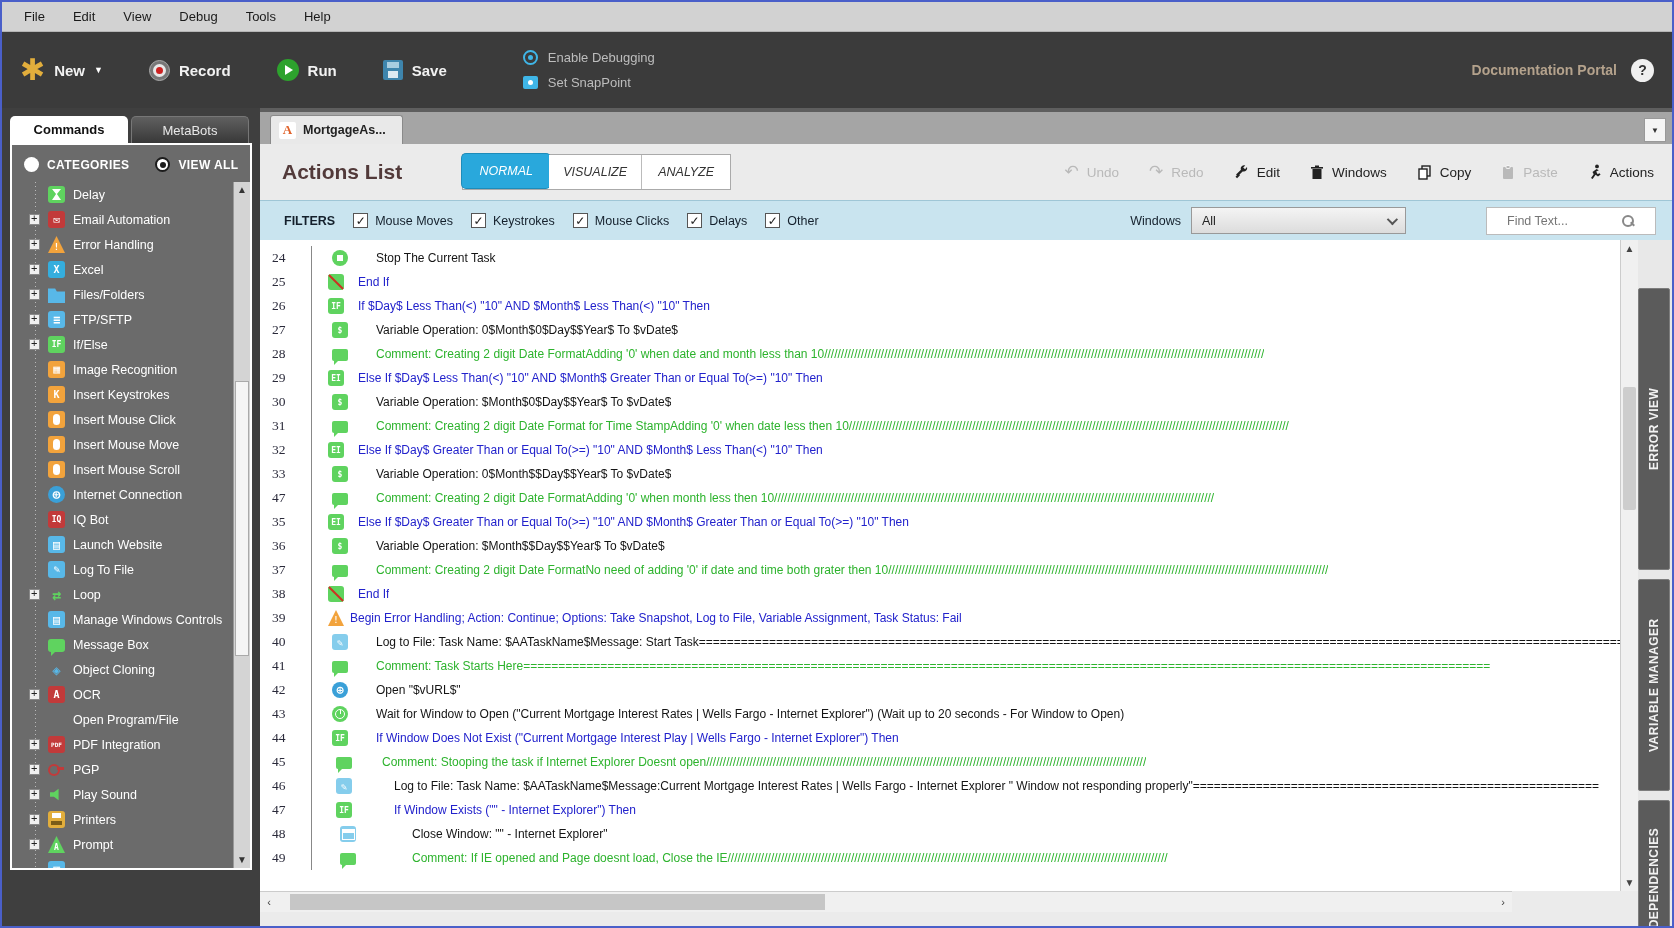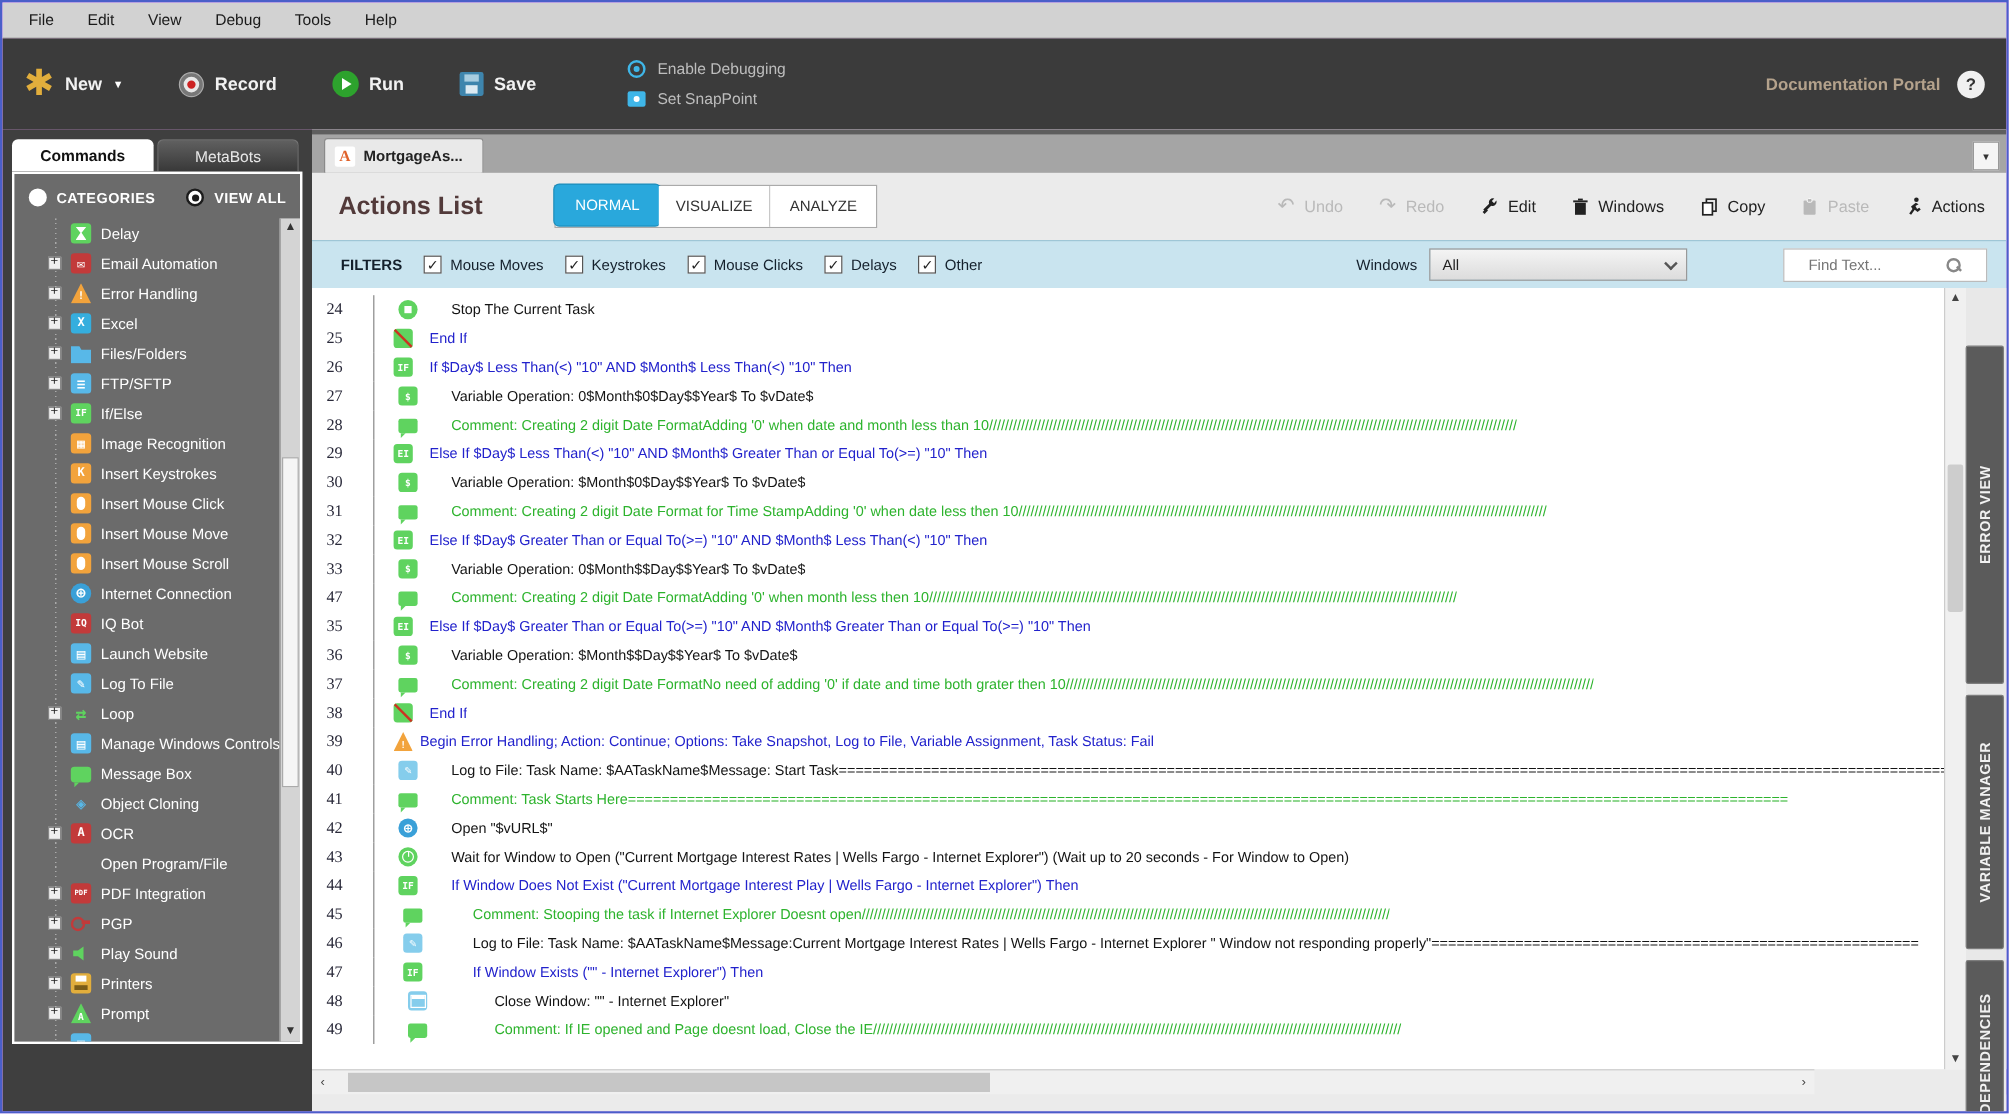--- a/index.html
+++ b/index.html
@@ -43,21 +43,21 @@
   .sb-tab { width:118px; height:27px; display:flex; align-items:center; justify-content:center; font-size:13px; border-radius:5px 5px 0 0; margin-right:3px; cursor:pointer; }
   .sb-tab.active { background:#fff; color:#111; font-weight:bold; }
   .sb-tab.inactive { background:linear-gradient(#606060,#383838); color:#e8e8e8; border:1px solid #777; border-bottom:none; }
   .sb-panel { flex:1; border:2px solid #fff; background:#6b6b6b; display:flex; flex-direction:column; min-height:0; }
   .sb-radios { display:flex; align-items:center; gap:26px; padding:12px 10px 10px 12px; flex:none; }
   .sb-radio { display:flex; align-items:center; gap:8px; cursor:pointer; }
   .sb-radio-circle { width:15px; height:15px; border-radius:50%; background:#fff; flex:none; display:flex; align-items:center; justify-content:center; }
   .sb-radio-circle.sel { border:2px solid #1c1c1c; }
   .sb-radio-circle.sel::before { content:""; width:6px; height:6px; border-radius:50%; background:#1c1c1c; }
   .sb-radio-label { color:#fff; font-weight:bold; font-size:12px; letter-spacing:0.4px; }
-  .sb-treewrap { flex:1; display:flex; min-height:0; padding-left:20px; }
+  .sb-treewrap { flex:1; display:flex; min-height:0; padding-left:9px; }
   .sb-tree { flex:1; overflow:hidden; position:relative; background:repeating-linear-gradient(to bottom,#b9b9b9 0 1px,transparent 1px 4px) 14px 0 / 1px 100% no-repeat; }
   .sb-item { display:flex; align-items:center; height:25px; gap:8px; cursor:pointer; }
   .sb-plus { width:11px; height:11px; background:#f0f0f0; border:1px solid #888; margin-left:8px; flex:none; position:relative; }
   .sb-plus::before { content:"+"; position:absolute; left:1px; top:-3px; font-size:11px; color:#222; }
   .sb-noplus { width:11px; margin-left:8px; flex:none; }
   .sb-label { color:#fff; font-size:12.5px; white-space:nowrap; }
   .sb-vscroll { width:17px; flex:none; background:#d4d4d4; display:flex; flex-direction:column; align-items:center; border-left:1px solid #999; }
   .sb-vscroll .arr { height:16px; color:#333; font-size:10px; line-height:16px; cursor:pointer; }
   .sb-vscroll .track { flex:1; width:100%; position:relative; }
   .sb-vscroll .thumb { position:absolute; left:1px; right:1px; top:28%; height:42%; background:#f5f5f5; border:1px solid #aaa; cursor:pointer; }
@@ -95,21 +95,21 @@
   
   .main { flex:1; display:flex; flex-direction:column; min-width:0; min-height:0; background:#ebebeb; }
   .tabstrip { height:36px; flex:none; background:#a5a5a5; border-top:4px solid #5e5e5e; display:flex; align-items:flex-end; padding-left:10px; position:relative; }
   .doc-tab { height:29px; background:#e9e9e9; border:1px solid #8a8a8a; border-bottom:none; border-radius:3px 3px 0 0; display:flex; align-items:center; gap:7px; padding:0 16px 0 8px; font-size:12.5px; font-weight:bold; color:#222; cursor:pointer; }
   .ic-a { width:17px; height:17px; background:#fff; color:#e0622a; font-weight:bold; font-size:13px; display:flex; align-items:center; justify-content:center; border-radius:2px; font-family:"Liberation Serif",serif; }
   .tabstrip-dd { position:absolute; right:6px; top:6px; width:22px; height:24px; background:#f5f5f5; border:1px solid #999; display:flex; align-items:center; justify-content:center; font-size:8px; color:#333; cursor:pointer; }
 
   .header { height:56px; flex:none; display:flex; align-items:center; padding:0 18px 0 22px; background:#ebebeb; }
   .page-title { font-size:21px; font-weight:bold; color:#523a3a; margin-right:60px; }
   .view-group { display:flex; border:1px solid #aaa; background:#fff; }
-  .view-btn { min-width:88px; height:34px; display:flex; align-items:center; justify-content:center; font-size:12.5px; color:#333; background:#fff; border-right:1px solid #bbb; cursor:pointer; padding:0 14px; }
+  .view-btn { min-width:88px; height:34px; display:flex; align-items:center; justify-content:center; font-size:12.5px; color:#333; background:#fff; border-right:1px solid #bbb; cursor:pointer; padding:0 14px;font-style:italic; }
   .view-btn:last-child { border-right:none; }
   .view-btn.active { background:#29a8dc; color:#fff; border-radius:4px; margin:-1px; border:none; box-shadow:0 0 0 1px #1d8cba; }
   .action-btns { margin-left:auto; display:flex; align-items:center; gap:30px; }
   .act-btn { display:flex; align-items:center; gap:8px; font-size:13.5px; color:#222; cursor:pointer; }
   .act-btn.disabled { color:#b9b9b9; cursor:default; }
   .act-btn .uicon { font-size:17px; line-height:14px; }
   .act-btn svg { display:block; }
 
   .filters { height:40px; flex:none; background:#c9e4ef; display:flex; align-items:center; padding:0 16px 0 24px; gap:10px; border-top:1px solid #9fc6d6; }
   .f-label { font-size:12.5px; font-weight:bold; color:#14202c; margin-right:8px; }
@@ -595,21 +595,21 @@
               <span class="lrow-text c-black" style="margin-left: 28px;">Wait for Window to Open ("Current Mortgage Interest Rates | Wells Fargo - Internet Explorer") (Wait up to 20 seconds - For Window to Open)</span>
             </div>
             <div class="lrow">
               <span class="lrow-num">44</span>
               <span class="ri ri-if lrow-ic" style="margin-left: 20px;">IF</span>
               <span class="lrow-text c-blue" style="margin-left: 28px;">If Window Does Not Exist ("Current Mortgage Interest Play | Wells Fargo - Internet Explorer") Then</span>
             </div>
             <div class="lrow">
               <span class="lrow-num">45</span>
               <span class="ri ri-comment lrow-ic" style="margin-left: 24px;"></span>
-              <span class="lrow-text c-green" style="margin-left: 42px;">Comment: Stooping the task if Internet Explorer Doesnt open////////////////////////////////////////////////////////////////////////////////////////////////////////////////////////////////////</span>
+              <span class="lrow-text c-green" style="margin-left: 30px;">Comment: Stooping the task if Internet Explorer Doesnt open////////////////////////////////////////////////////////////////////////////////////////////////////////////////////////////////////</span>
             </div>
             <div class="lrow">
               <span class="lrow-num">46</span>
               <span class="ri ri-log lrow-ic" style="margin-left: 24px;">✎</span>
               <span class="lrow-text c-black" style="margin-left: 42px;">Log to File: Task Name: $AATaskName$Message:Current Mortgage Interest Rates | Wells Fargo - Internet Explorer " Window not responding properly"==========================================================</span>
             </div>
             <div class="lrow">
               <span class="lrow-num">47</span>
               <span class="ri ri-if lrow-ic" style="margin-left: 24px;">IF</span>
               <span class="lrow-text c-blue" style="margin-left: 42px;">If Window Exists ("" - Internet Explorer") Then</span>

